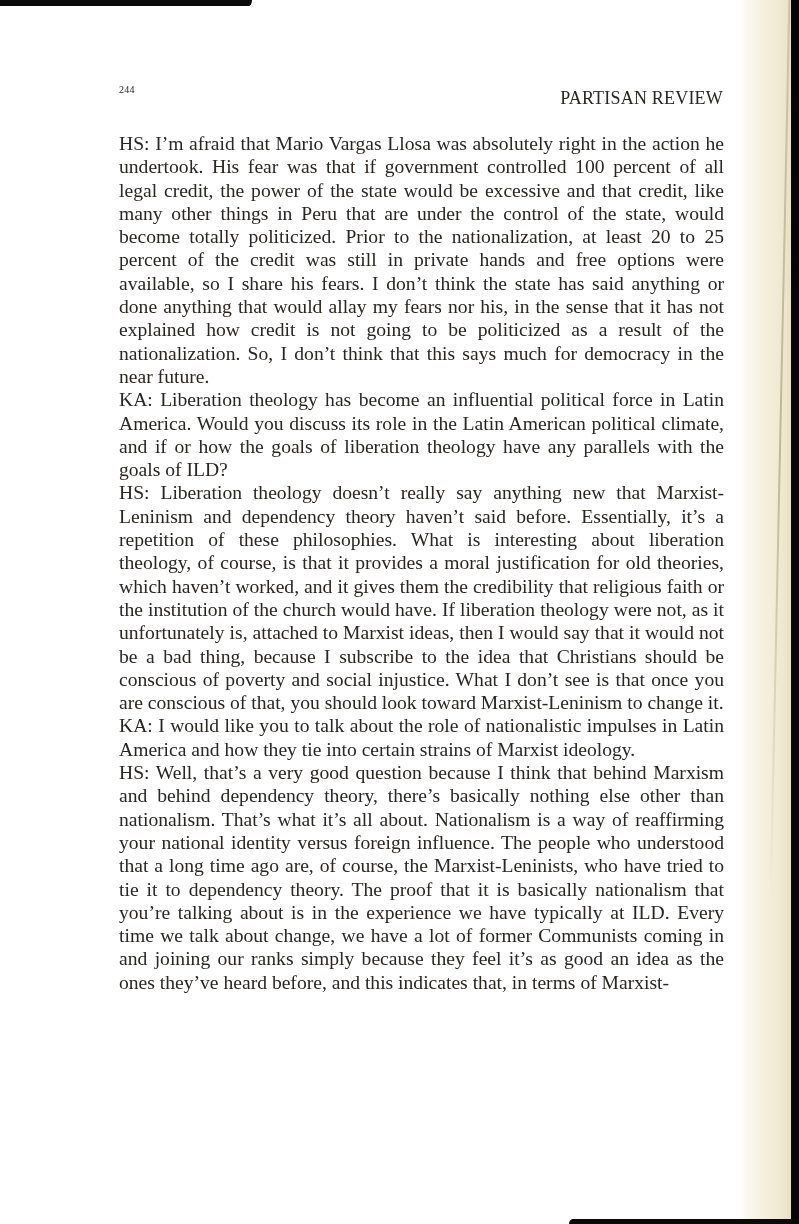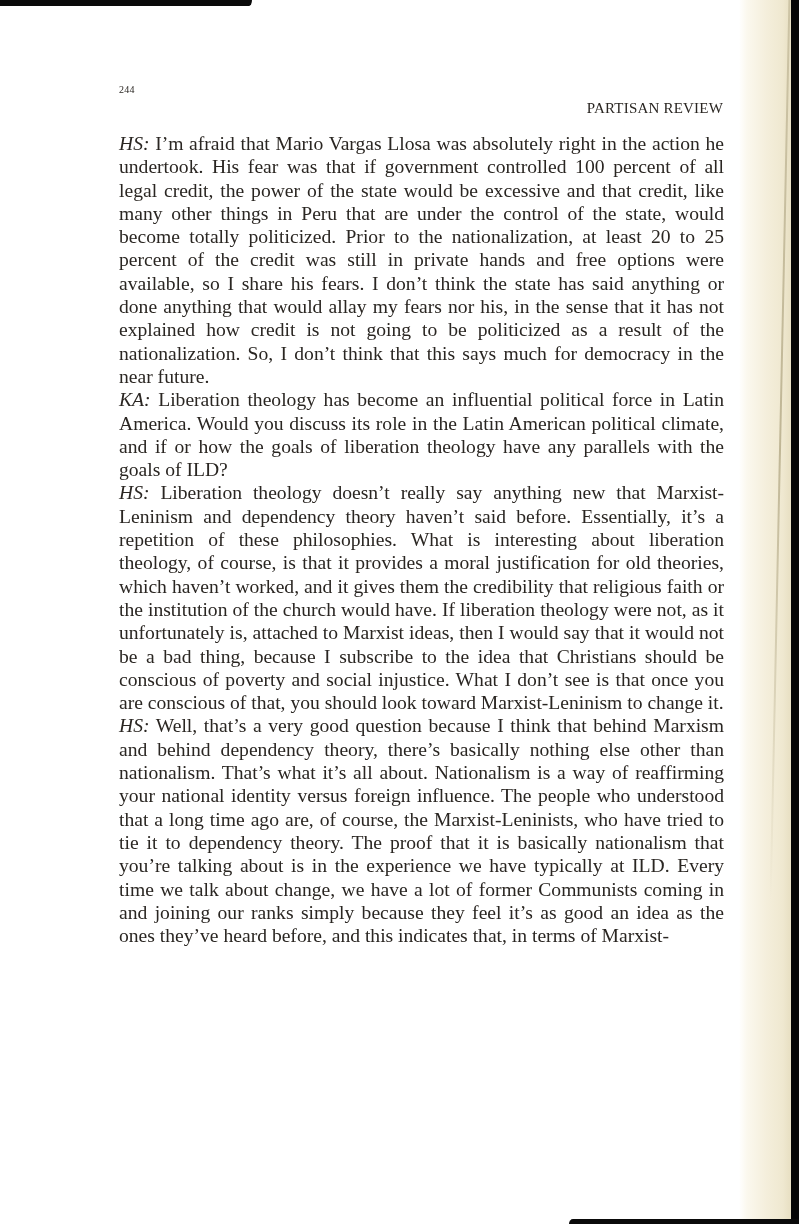--- a/index.html
+++ b/index.html
@@ -38,44 +38,45 @@
       position: absolute; top: 0; right: 0;
       width: 8px; height: 1224px;
       background: #050505;
     }
     .running-head {
       position: absolute; top: 84px; left: 119px; right: 76px;
       height: 18px;
       font-size: 13px; letter-spacing: 0.3px;
     }
     .folio { position: absolute; left: 0; top: 0; font-size: 10px; }
-    .journal { position: absolute; right: 0; top: 16px; font-size: 15px; letter-spacing: 0.2px; }
+    .journal { position: absolute; right: 0; top: 4px; font-size: 18px; letter-spacing: 0.2px; }
     .body-text {
       position: absolute; top: 132px; left: 119px;
       width: 605px;
       font-size: 19.6px;
       line-height: 23.3px;
       text-align: justify;
       hyphens: manual;
     }
     .turn { margin: 0; }
-    .speaker { font-style: italic; }
+    .speaker { }
   </style>
 </head>
 <body>
 
 <div class="top-bar"></div>
 <div class="page-edge"></div>
 <div class="page-edge-line"></div>
 <div class="spine"></div>
 <div class="bottom-bar"></div>
 
 <div class="running-head">
   <span class="folio">244</span>
   <span class="journal">PARTISAN REVIEW</span>
 </div>
 
 <div class="body-text">
   <p class="turn"><span class="speaker">HS:</span><span> I’m afraid that Mario Vargas Llosa was absolutely right in the action he undertook. His fear was that if government controlled 100 percent of all legal credit, the power of the state would be excessive and that credit, like many other things in Peru that are under the control of the state, would become totally politicized. Prior to the na­tionalization, at least 20 to 25 percent of the credit was still in private hands and free options were available, so I share his fears. I don’t think the state has said anything or done anything that would allay my fears nor his, in the sense that it has not explained how credit is not going to be politicized as a result of the nationalization. So, I don’t think that this says much for democracy in the near future.</span></p>
   <p class="turn"><span class="speaker">KA:</span><span> Liberation theology has become an influential political force in Latin America. Would you discuss its role in the Latin American political climate, and if or how the goals of liberation theology have any parallels with the goals of ILD?</span></p>
   <p class="turn"><span class="speaker">HS:</span><span> Liberation theology doesn’t really say anything new that Marxist-Leninism and dependency theory haven’t said before. Es­sentially, it’s a repetition of these philosophies. What is interesting about liberation theology, of course, is that it provides a moral justi­fication for old theories, which haven’t worked, and it gives them the credibility that religious faith or the institution of the church would have. If liberation theology were not, as it unfortunately is, attached to Marxist ideas, then I would say that it would not be a bad thing, because I subscribe to the idea that Christians should be conscious of poverty and social injustice. What I don’t see is that once you are conscious of that, you should look toward Marxist-Leninism to change it.</span></p>
+  <p class="turn"><span class="speaker">KA:</span><span> I would like you to talk about the role of nationalistic impulses in Latin America and how they tie into certain strains of Marxist ideology.</span></p>
   <p class="turn"><span class="speaker">HS:</span><span> Well, that’s a very good question because I think that behind Marxism and behind dependency theory, there’s basically nothing else other than nationalism. That’s what it’s all about. Nationalism is a way of reaffirming your national identity versus foreign influence. The people who understood that a long time ago are, of course, the Marxist-Leninists, who have tried to tie it to dependency theory. The proof that it is basically nationalism that you’re talking about is in the experience we have typically at ILD. Every time we talk about change, we have a lot of former Communists coming in and joining our ranks simply because they feel it’s as good an idea as the ones they’ve heard before, and this indicates that, in terms of Marxist-</span></p>
 </div>
 
 </body></html>

